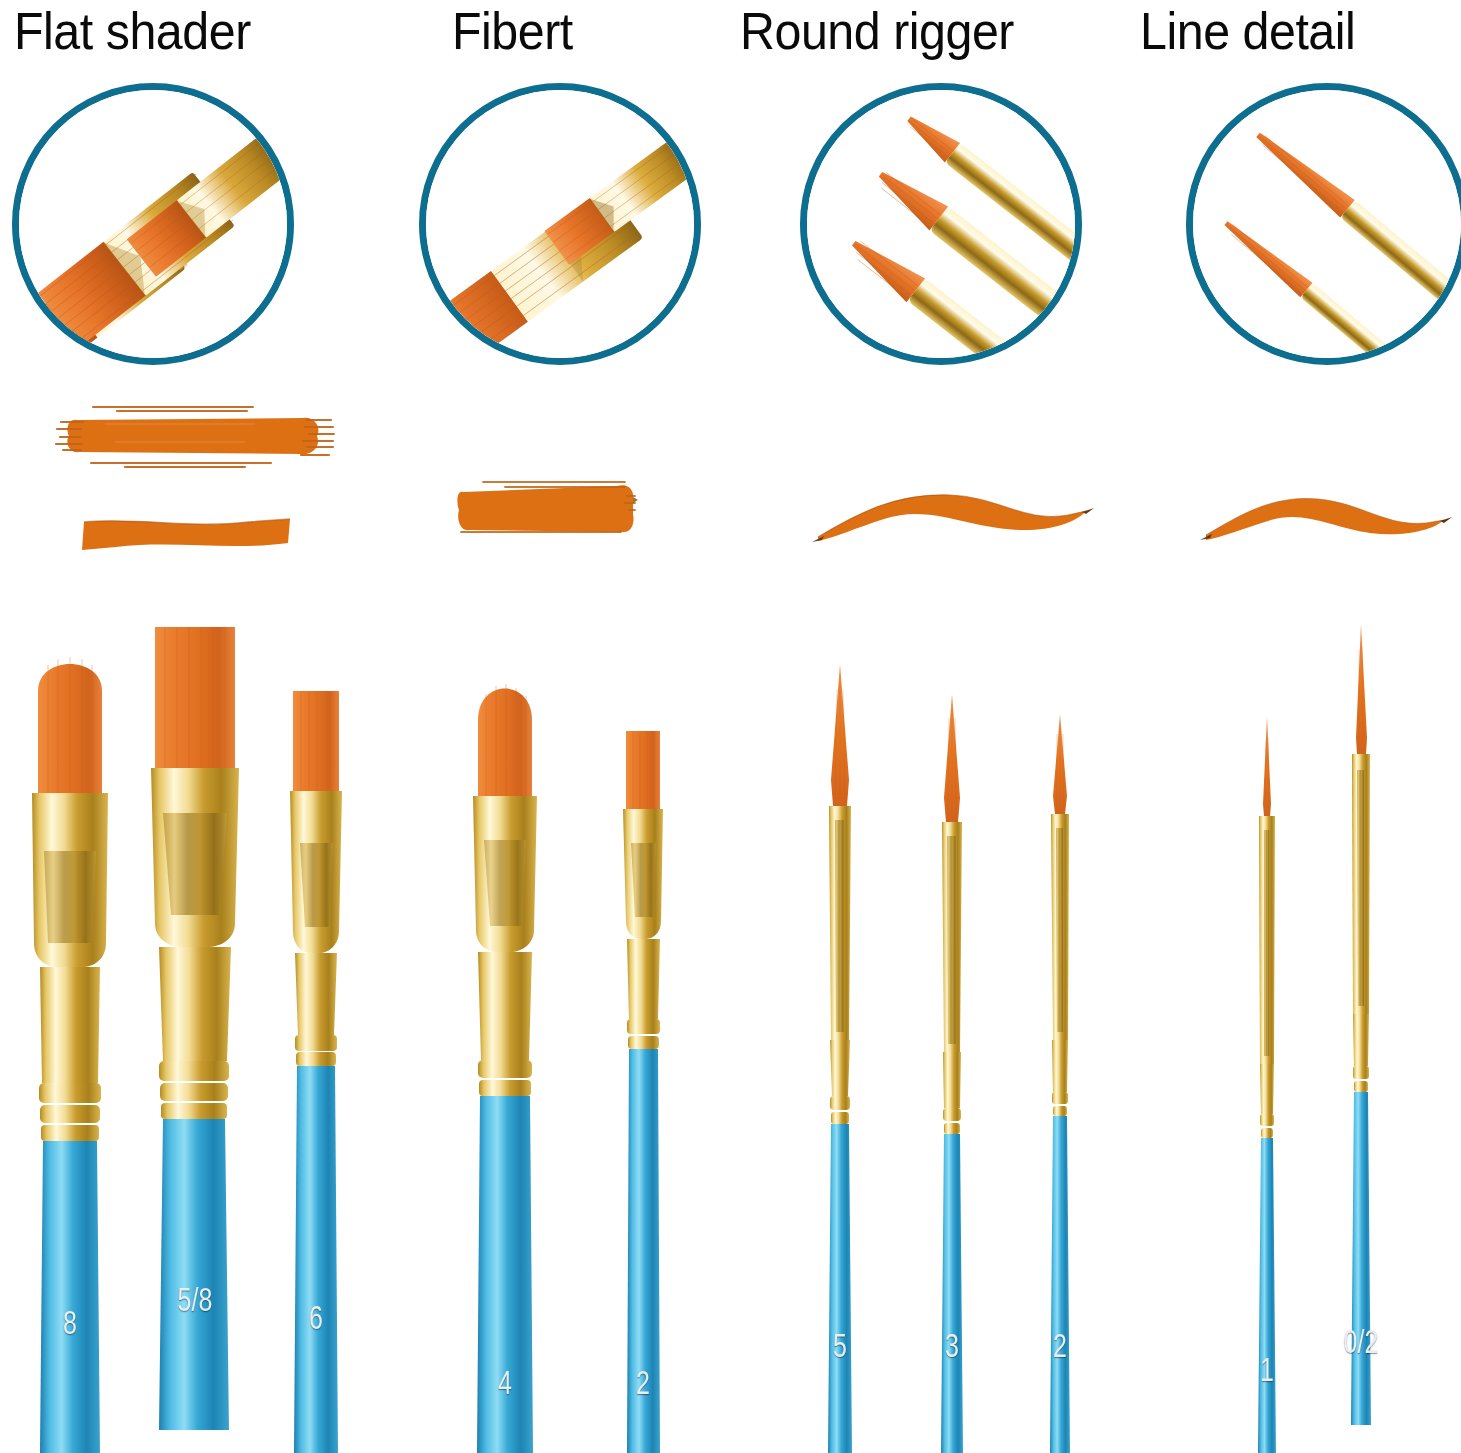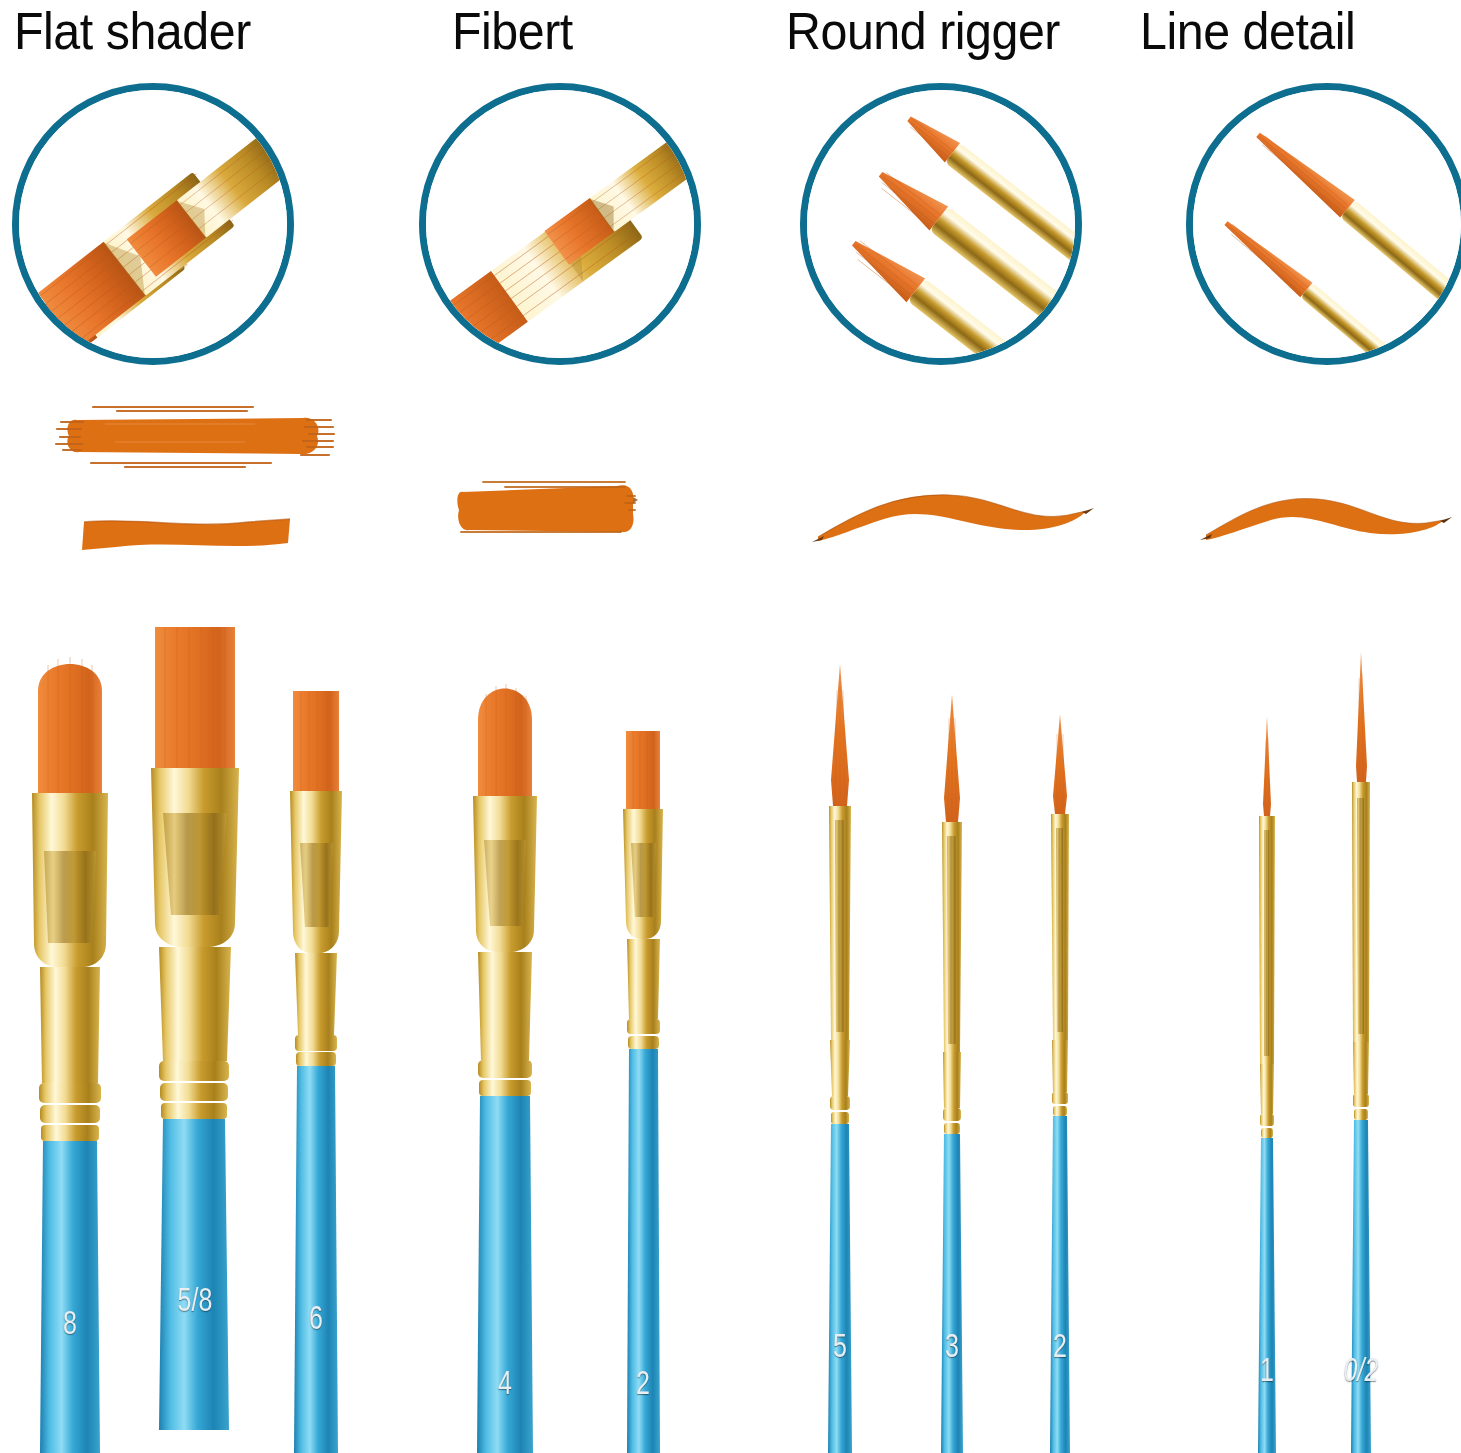--- a/index.html
+++ b/index.html
@@ -31,21 +31,21 @@
 </style>
 </head>
 <body>
 
 <div class="hdr" style="left:14px;align-items:center;">
   <span>Flat shader</span>
 </div>
 <div class="hdr" style="left:452px;">
   <span>Fibert</span>
 </div>
-<div class="hdr" style="left:786px;">
+<div class="hdr" style="left:740px;">
   <span>Round rigger</span>
 </div>
 <div class="hdr" style="left:1140px;">
   <span>Line detail</span>
 </div>
 
 <div class="circ" style="left:12px;top:83px;width:282px;height:282px;">
   <svg viewBox="0 0 282 282" xmlns="http://www.w3.org/2000/svg" aria-hidden="true">
     <defs>
       <linearGradient id="fg1" x1="0" y1="0" x2="1" y2="0">
@@ -518,21 +518,21 @@
     <path d="M11 104 L27 104 L26 352 L12 352 Z" fill="url(#gGold)"></path>
     <path d="M16 118 L22 118 L22 344 L16 344 Z" fill="url(#gGoldRough)" opacity=".6"></path>
     <path d="M12 352 L26 352 L25 402 L13 402 Z" fill="url(#gGold)"></path>
     <rect x="12" y="402" width="14" height="12" rx="3" fill="url(#gGold)"></rect>
     <rect x="13" y="416" width="12" height="10" rx="3" fill="url(#gGold)"></rect>
     <path d="M13 426 L25 426 L28 741 L10 741 Z" fill="url(#gBlue)"></path>
   </svg>
   <div class="numlabel" style="left:0;width:38px;top:645px;">1</div>
 </div>
 
-<div class="brush" style="left:1340px;top:648px;width:42px;height:805px;font-style:italic;">
+<div class="brush" style="left:1340px;top:620px;width:42px;height:805px;">
   <svg viewBox="0 0 42 805" preserveAspectRatio="none" xmlns="http://www.w3.org/2000/svg" aria-hidden="true">
     <path d="M21 4 L27 118 L26 134 L17 134 L16 118 Z" fill="url(#gOrangeV)"></path>
     <g stroke="#c35f18" stroke-width=".5" opacity=".45">
       <path d="M19 30 L19 134"></path>
         <path d="M22 26 L23 134"></path>
     </g>
     <path d="M12 134 L30 134 L29 394 L13 394 Z" fill="url(#gGold)"></path>
     <path d="M17 150 L25 150 L24 386 L18 386 Z" fill="url(#gGoldRough)" opacity=".6"></path>
     <path d="M13 394 L29 394 L28 446 L14 446 Z" fill="url(#gGold)"></path>
     <rect x="13" y="446" width="16" height="13" rx="3" fill="url(#gGold)"></rect>

